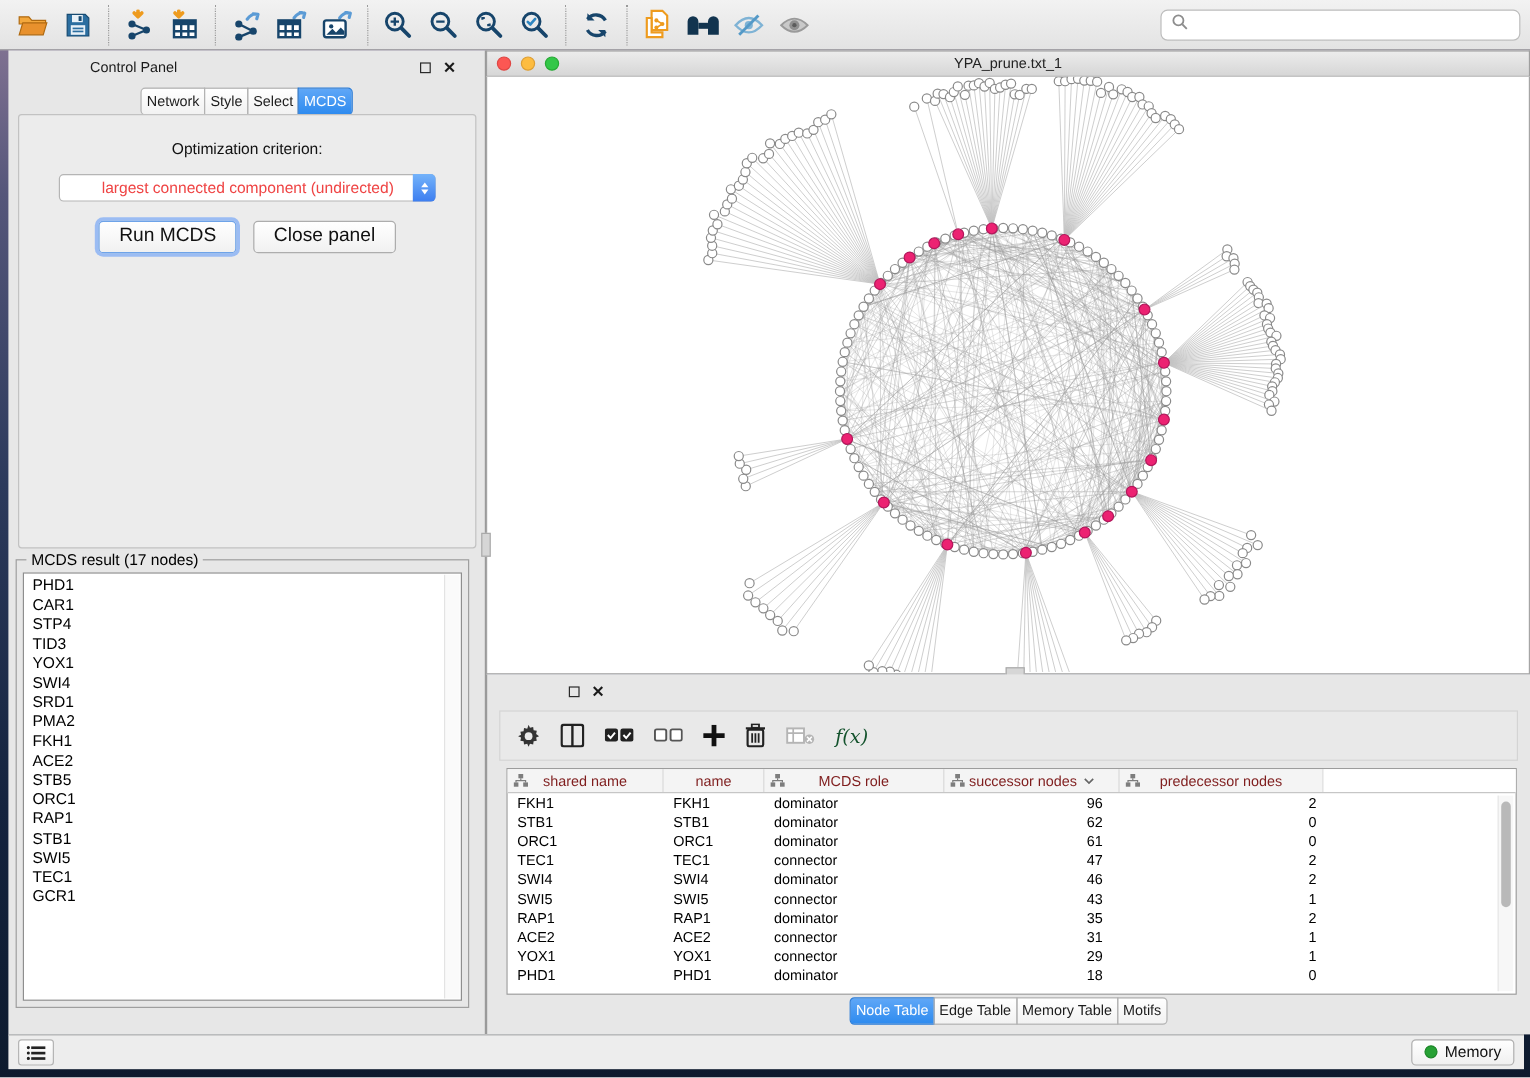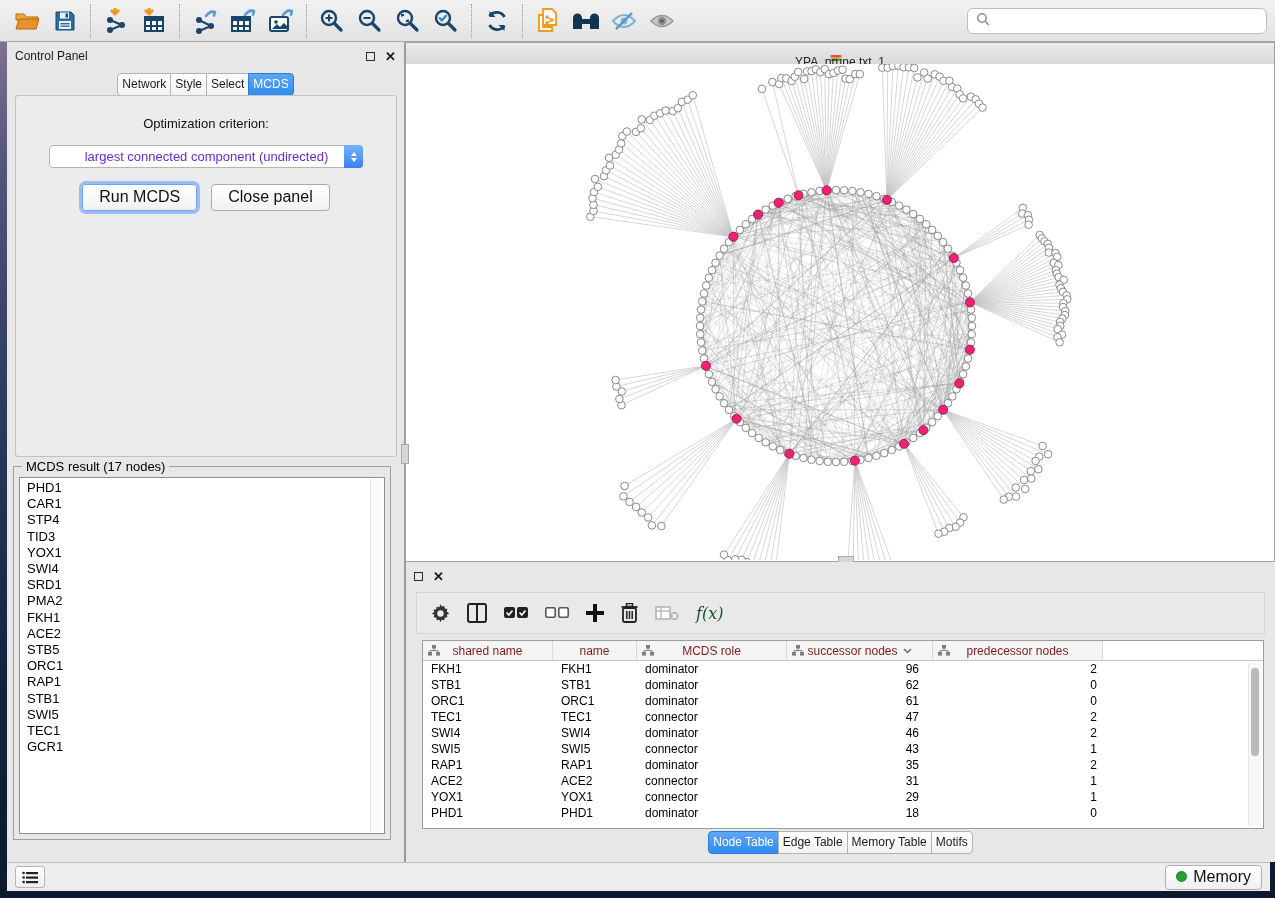--- a/index.html
+++ b/index.html
@@ -14,36 +14,36 @@
   .tbtn { width:38px; height:34px; display:flex; align-items:center; justify-content:center; border-radius:4px; }
   .tbtn svg { display:block; }
   .tsep { width:1px; height:34px; margin:0 6px; border-left:1px dotted #9a9a9a; }
   .search-box { margin-left:auto; width:300px; height:26px; background:#fff; border:1px solid #bdbdbd;
     border-radius:6px; display:flex; align-items:center; padding:0 8px; }
   .search-box input { border:none; outline:none; flex:1; font-size:12px; margin-left:6px; font-family:"Liberation Sans",sans-serif; }
 
   
   .control-panel { position:absolute; left:7px; top:42px; width:398px; height:820px;
     background:#e7e7e7; border-right:1px solid #9a9a9a; }
-  .panel-header { height:28px; display:flex; align-items:center; padding:0 8px; font-size:12px; color:#1a1a1a; }
+  .panel-header { height:28px; display:flex; align-items:center; padding:0 24px; font-size:12px; color:#1a1a1a;margin-left:44px; }
   .panel-header .ph-title { flex:1; }
   .ph-float { width:9px; height:9px; border:1.5px solid #2a2a2a; margin-right:10px; display:inline-block; }
   .ph-close { font-size:13px; font-weight:bold; color:#1a1a1a; line-height:1; }
   .cp-tabs { position:absolute; left:0; top:31px; width:100%; display:flex; justify-content:center; }
   .tab { border:1px solid #b3b3b3; margin-left:-1px; background:linear-gradient(#ffffff,#f2f2f2);
     padding:3px 4px 4px; font-size:12px; color:#1c1c1c; }
   .tab:first-child { border-radius:4px 0 0 4px; margin-left:0; }
   .tab:last-child { border-radius:0 4px 4px 0; }
   .tab.active { background:linear-gradient(#5fa7f7,#2e8bef); border-color:#2b7cd8; color:#fff; }
   .cp-content { position:absolute; left:8px; top:53px; width:382px; height:362px;
     background:#ececec; border:1px solid #c2c2c2; border-radius:3px; text-align:center; }
   .opt-label { margin-top:20px; font-size:13px; color:#111; }
   .dropdown { margin:14px auto 0; width:314px; height:23px; background:#fff; border:1px solid #b5b5b5;
     border-radius:4px; display:flex; align-items:center; position:relative; }
-  .dropdown .dd-value { flex:1; font-size:13px; color:#6d28d9; text-align:center; padding-left:18px; white-space:nowrap; }
+  .dropdown .dd-value { flex:1; font-size:13px; color:#ef4444; text-align:center; padding-left:18px; white-space:nowrap; }
   .dd-stepper { width:19px; height:23px; margin:-1px; border-radius:0 4px 4px 0;
     background:linear-gradient(#74b3fa,#3d7ef0); display:flex; flex-direction:column;
     align-items:center; justify-content:center; gap:2px; }
   .dd-stepper i { width:0; height:0; border-left:3.5px solid transparent; border-right:3.5px solid transparent; }
   .dd-up { border-bottom:4px solid #fff; } .dd-down { border-top:4px solid #fff; }
   .btn-row { margin-top:16px; display:flex; justify-content:center; gap:14px; }
   .mac-btn { background:linear-gradient(#ffffff,#f1f1f1); border:1px solid #adadad; border-radius:4px;
     font-size:16px; padding:3px 16px 4px; color:#111; font-family:"Liberation Sans",sans-serif; }
   .mac-btn.focused { box-shadow:0 0 0 3px rgba(90,150,250,.55); border-color:#6ea3e8; }
   .result-group { position:absolute; left:6px; top:424px; width:378px; height:374px;
@@ -52,21 +52,21 @@
     font-size:13px; color:#000000; }
   .result-list { position:absolute; left:5px; top:10px; right:5px; bottom:5px; background:#fff;
     border:1px solid #8e8e8e; overflow:hidden; }
   .result-scroll { position:absolute; top:1px; right:1px; bottom:1px; width:13px; background:#fafafa; border-left:1px solid #e3e3e3; }
   .result-items { padding:2px 0 0 7px; }
   .result-items div { font-size:13px; line-height:16.2px; color:#000; }
 
   
   .network-window { position:absolute; left:405px; top:42px; width:870px; height:520px; background:#fff; }
   .titlebar { height:22px; background:linear-gradient(#ececec,#d6d6d6); border:1px solid #9f9f9f; border-bottom:1px solid #a5a5a5;
-    display:flex; align-items:center; padding:12px 8px; position:relative;flex-direction:column; }
+    display:flex; align-items:center; padding:0 8px; position:relative; }
   .tl { width:12px; height:12px; border-radius:50%; margin-right:8px; }
   .tl-red { background:#fc5753; border:1px solid #df4744; }
   .tl-yellow { background:#fdbc40; border:1px solid #de9f34; }
   .tl-green { background:#33c748; border:1px solid #27aa35; }
   .net-title { position:absolute; left:0; right:0; text-align:center; font-size:12px; color:#222; }
   .net-canvas { position:absolute; left:0; top:22px; right:0; bottom:0; background:#fff;
     border:1px solid #a5a5a5; border-top:none; }
   .net-canvas svg { display:block; }
   .divider-left { position:absolute; left:401px; top:444px; width:8px; height:20px; background:#d6d6d6; border:1px solid #aaa; }
   .divider-bottom { position:absolute; left:838px; top:556px; width:16px; height:8px; background:#d6d6d6; border:1px solid #aaa; }
@@ -93,21 +93,21 @@
   .tp-vthumb { position:absolute; left:2px; top:5px; width:8px; height:88px; background:#b9b9b9; border-radius:5px; }
   .tp-tabs { position:absolute; left:0; bottom:8px; width:100%; display:flex; justify-content:center; }
 
   
   .status-bar { position:absolute; left:7px; top:862px; width:1263px; height:29px; background:#ededed; border-top:1px solid #bdbdbd;
     display:flex; align-items:center; padding:0 8px; }
   .list-btn { width:30px; height:22px; background:linear-gradient(#fff,#eee); border:1px solid #b5b5b5; border-radius:3px;
     display:flex; align-items:center; justify-content:center; }
   .memory-btn { margin-left:auto; display:flex; align-items:center; gap:6px;
     background:linear-gradient(#ffffff,#f0f0f0); border:1px solid #b0b0b0; border-radius:4px;
-    padding:2px 10px 3px; font-size:16px; color:#111; }
+    padding:2px 10px 3px; font-size:13px; color:#111; }
   .mem-dot { width:11px; height:11px; border-radius:50%; background:#27a135; border:1px solid #1d8729; }
 </style>
 </head>
 <body>
 
 <div class="desktop">
 
   <div class="toolbar">
     <div class="tbtn">
       <span>

